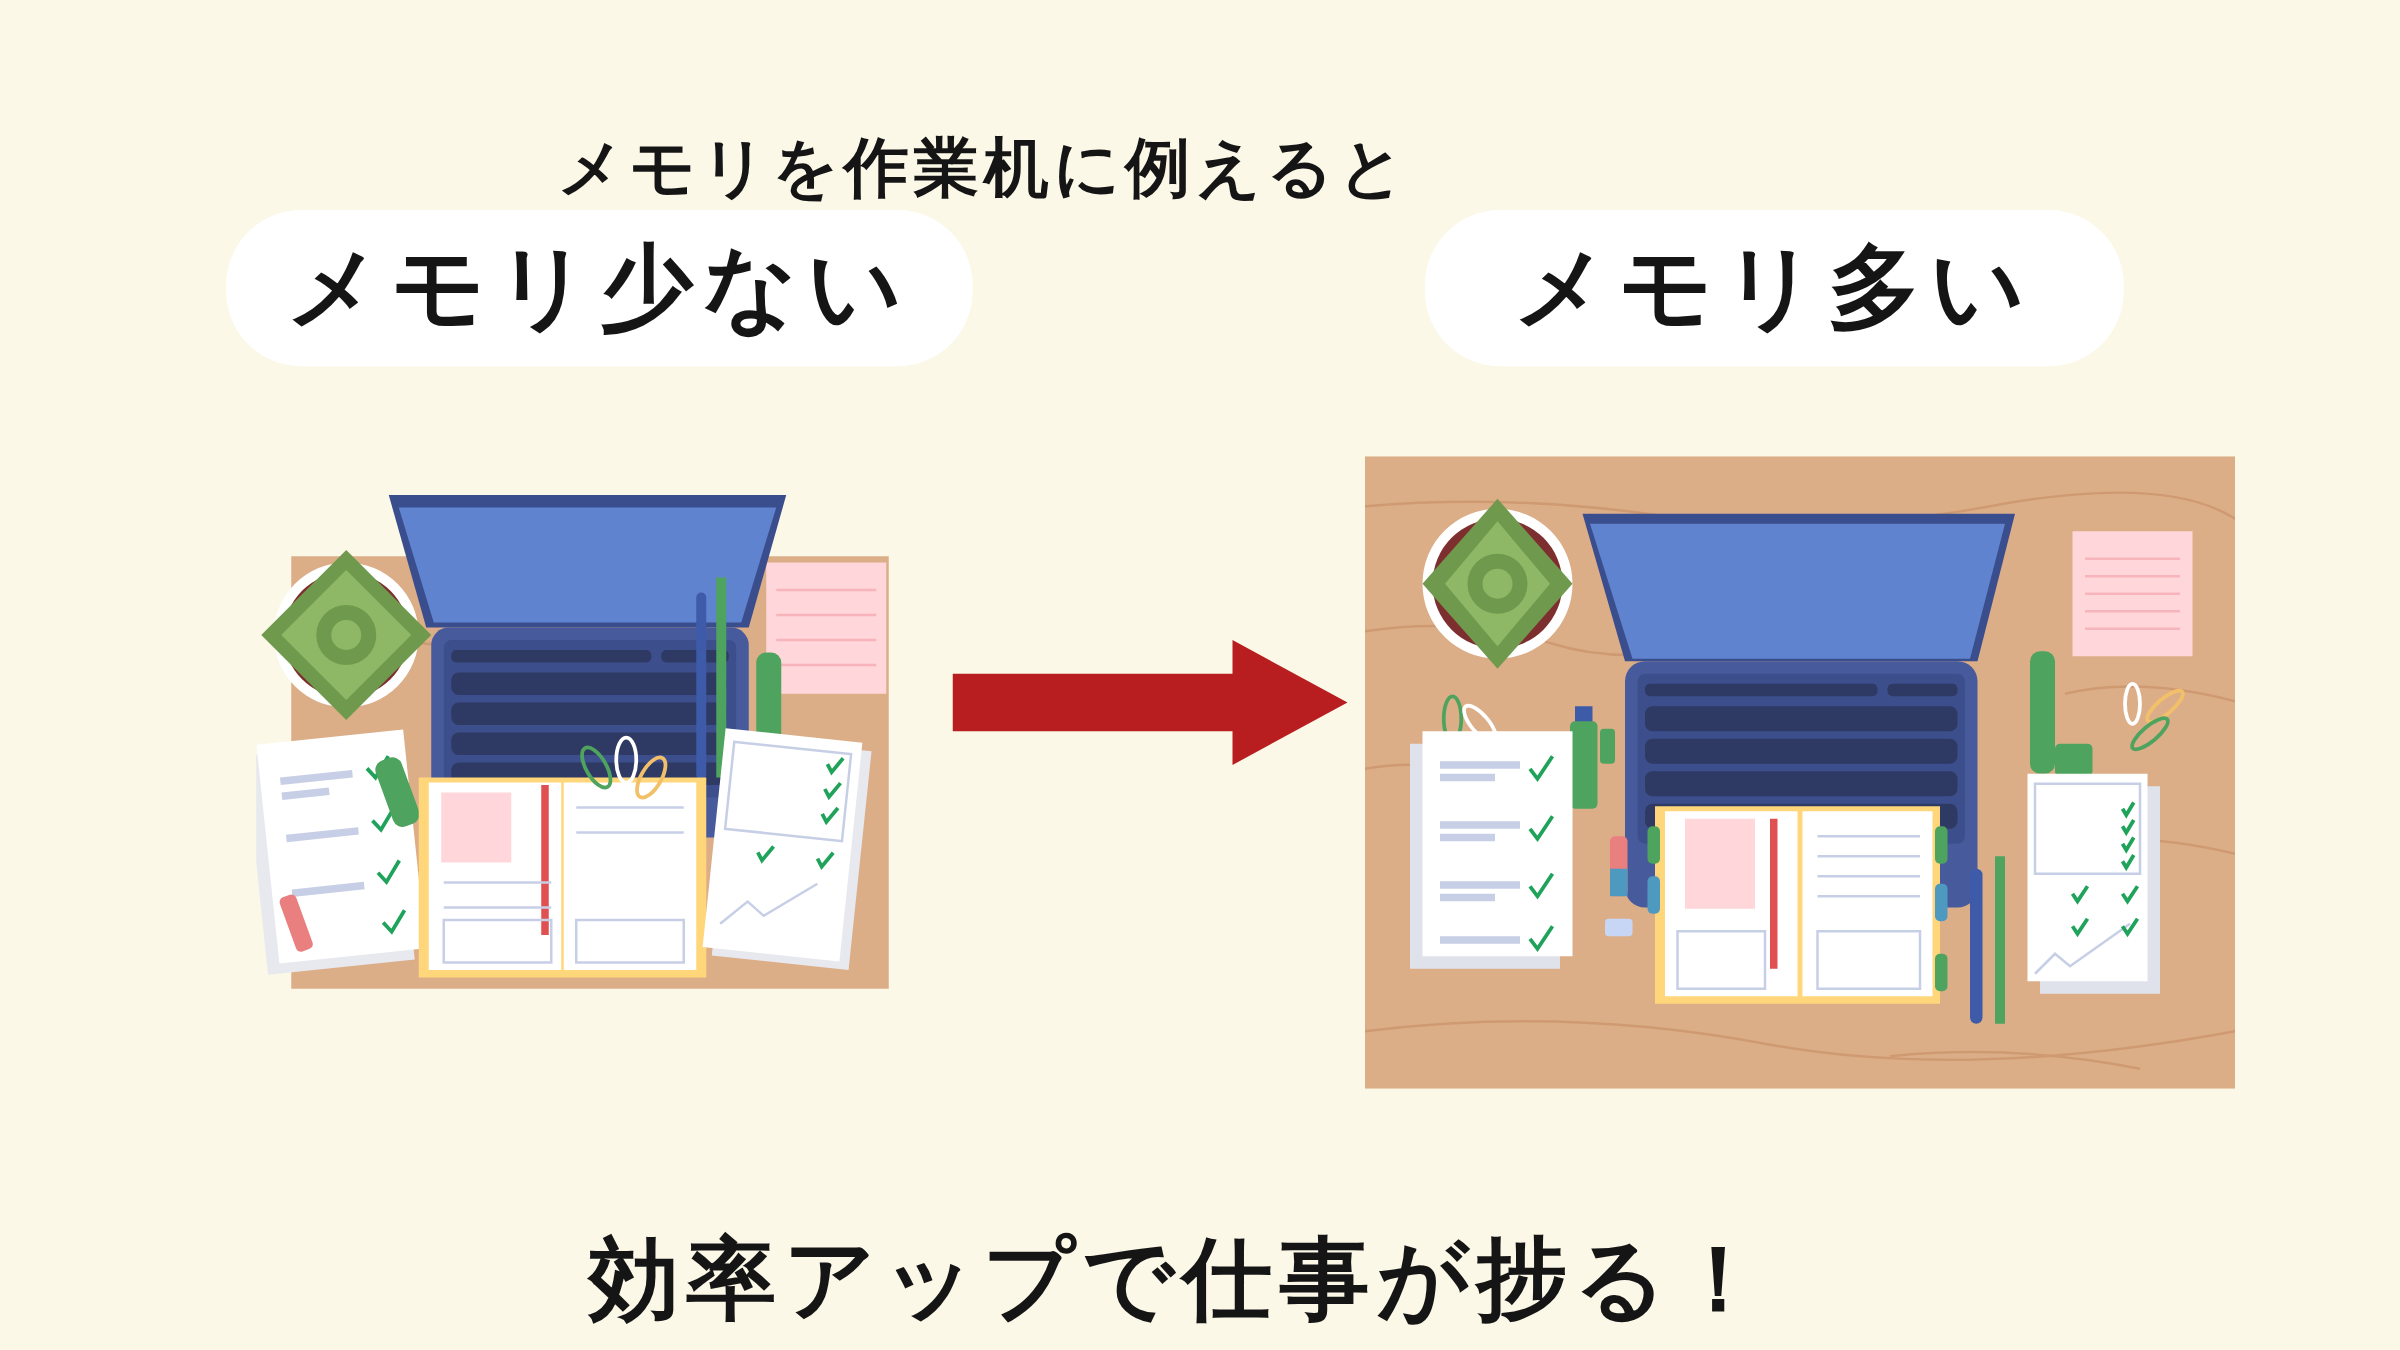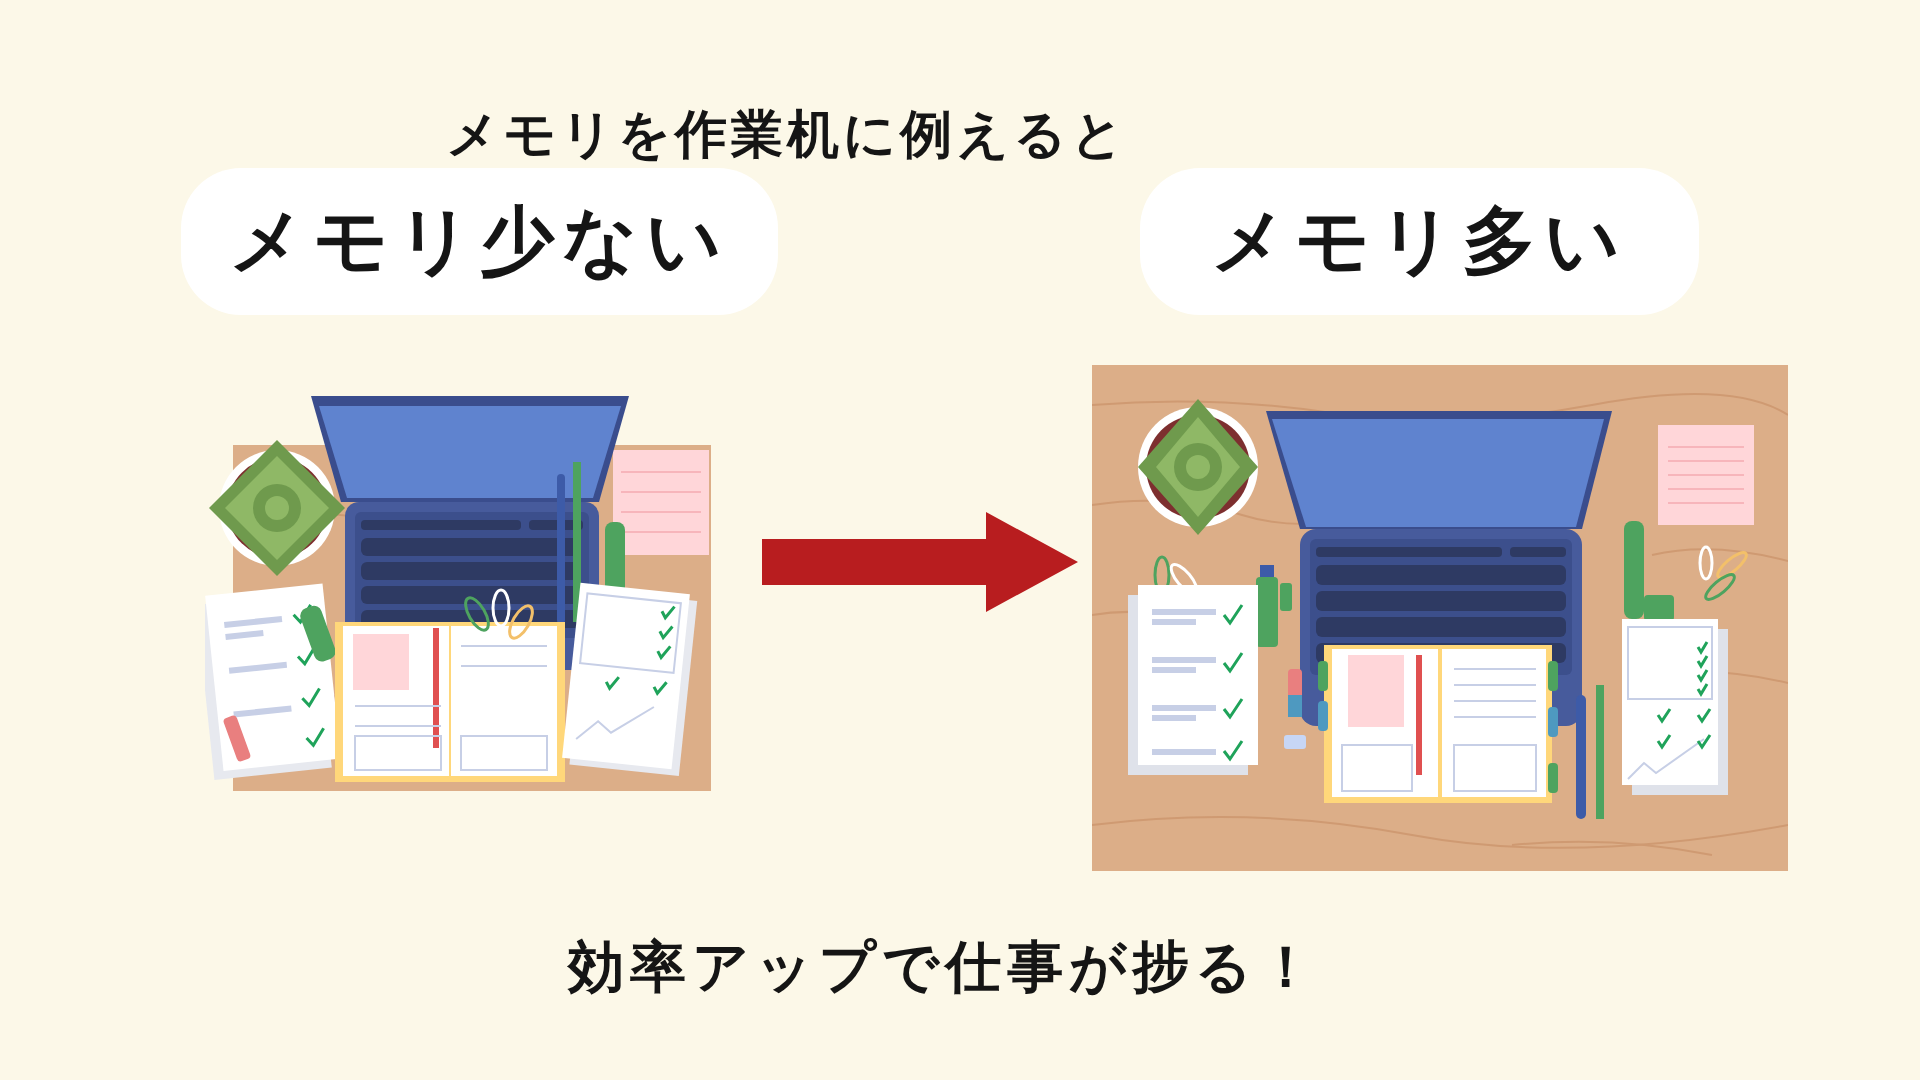--- a/index.html
+++ b/index.html
@@ -7,32 +7,32 @@
     width: 1920px; height: 1080px; overflow: hidden;
     background: #fcf8e8;
     font-family: "DejaVu Sans", "Liberation Sans", sans-serif;
     position: relative; color: #151515;
   }
   .title {
     position: absolute; left: 0; top: 72px; width: 1574px;
     text-align: center; font-size: 52px; font-weight: bold; letter-spacing: 4px; margin-top: 28px;
   }
   .pill {
-    position: absolute; top: 168px; height: 147px; background: #ffffff;
+    position: absolute; top: 168px; height: 125px; background: #ffffff;
     border-radius: 60px; display: flex; align-items: center; justify-content: center;
     font-size: 74px; font-weight: bold; letter-spacing: 8px;
   }
   .pill.left { left: 181px; width: 597px; }
   .pill.right { left: 1140px; width: 559px; }
   .desk-small { position: absolute; left: 205px; top: 396px; width: 548px; height: 396px; }
   .desk-large { position: absolute; left: 1092px; top: 365px; width: 696px; height: 506px; }
   .arrow { position: absolute; left: 762px; top: 512px; width: 316px; height: 100px; }
   .bottom {
-    position: absolute; left: 0; top: 930px; width: 1888px; text-align: center;
-    font-size: 56px; font-weight: bold; letter-spacing: 6px;
+    position: absolute; left: 0; top: 976px; width: 1888px; text-align: center;
+    font-size: 72px; font-weight: bold; letter-spacing: 6px;
   }
   svg { display: block; }
 </style>
 </head>
 <body>
 
 <div class="title">メモリを作業机に例えると</div>
 
 <div class="pill left">
   <span>メモリ少ない</span>

